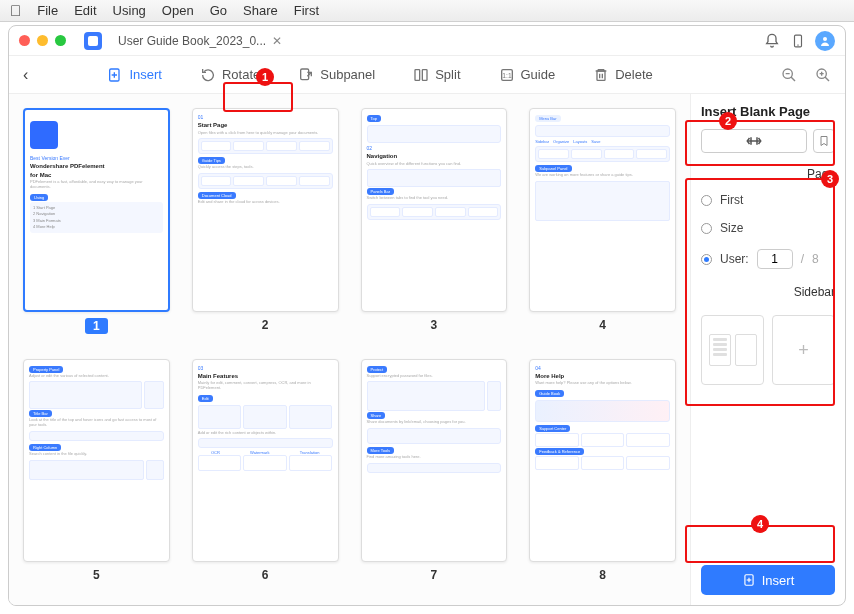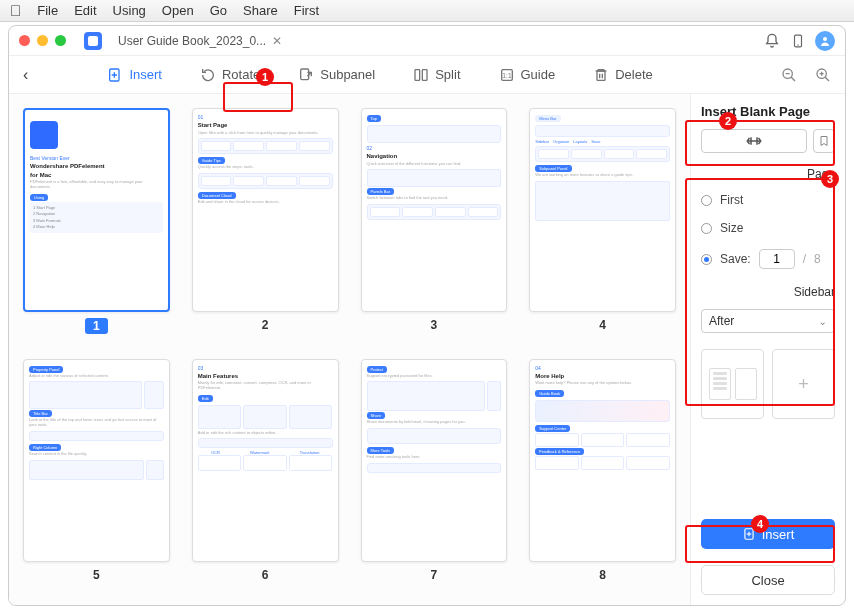--- a/index.html
+++ b/index.html
@@ -424,31 +424,27 @@
       <div class="radio-row">
           <span class="radio"></span>
           <span>First</span>
         </div>
       <div class="radio-row">
           <span class="radio"></span>
           <span>Size</span>
         </div>
       <div class="radio-row">
         <span class="radio checked"></span>
-        <span>Save:</span>
+        <span>User:</span>
         <input class="pagefield" value="1" style="">
         <span class="slash">/</span>
         <span class="slash">8</span>
       </div>
 
       <div class="section-label">Sidebar</div>
-      <div class="select">
-        <span>After</span>
-        <span class="chev">⌄</span>
-      </div>
 
       <div class="layout-choice">
         <div class="layout-card">
           <div class="miniL">
               <div></div>
               <div></div>
               <div></div>
               <div></div>
             </div>
           <div class="mini"></div>
@@ -460,23 +456,20 @@
 
       <div class="spacer"></div>
       <button class="btn-primary">
         <svg width="14" height="14" viewBox="0 0 24 24" fill="none" stroke="#fff" stroke-width="2">
             <rect x="5" y="3" width="14" height="18" rx="2"></rect>
             <line x1="12" y1="8" x2="12" y2="16"></line>
             <line x1="8" y1="12" x2="16" y2="12"></line>
           </svg>
         <span>Insert</span>
       </button>
-      <button class="btn-secondary">
-        <span>Close</span>
-      </button>
     </div>
   </div>
 
   <div class="callout-red" style="top:56px;left:214px;width:70px;height:30px;"></div>
   <div class="callout-num" style="top:42px;left:247px;">1</div>
 
   <div class="callout-red" style="top:94px;right:10px;width:150px;height:46px;"></div>
   <div class="callout-num" style="top:86px;right:108px;">2</div>
 
   <div class="callout-red" style="top:152px;right:10px;width:150px;height:228px;"></div>

